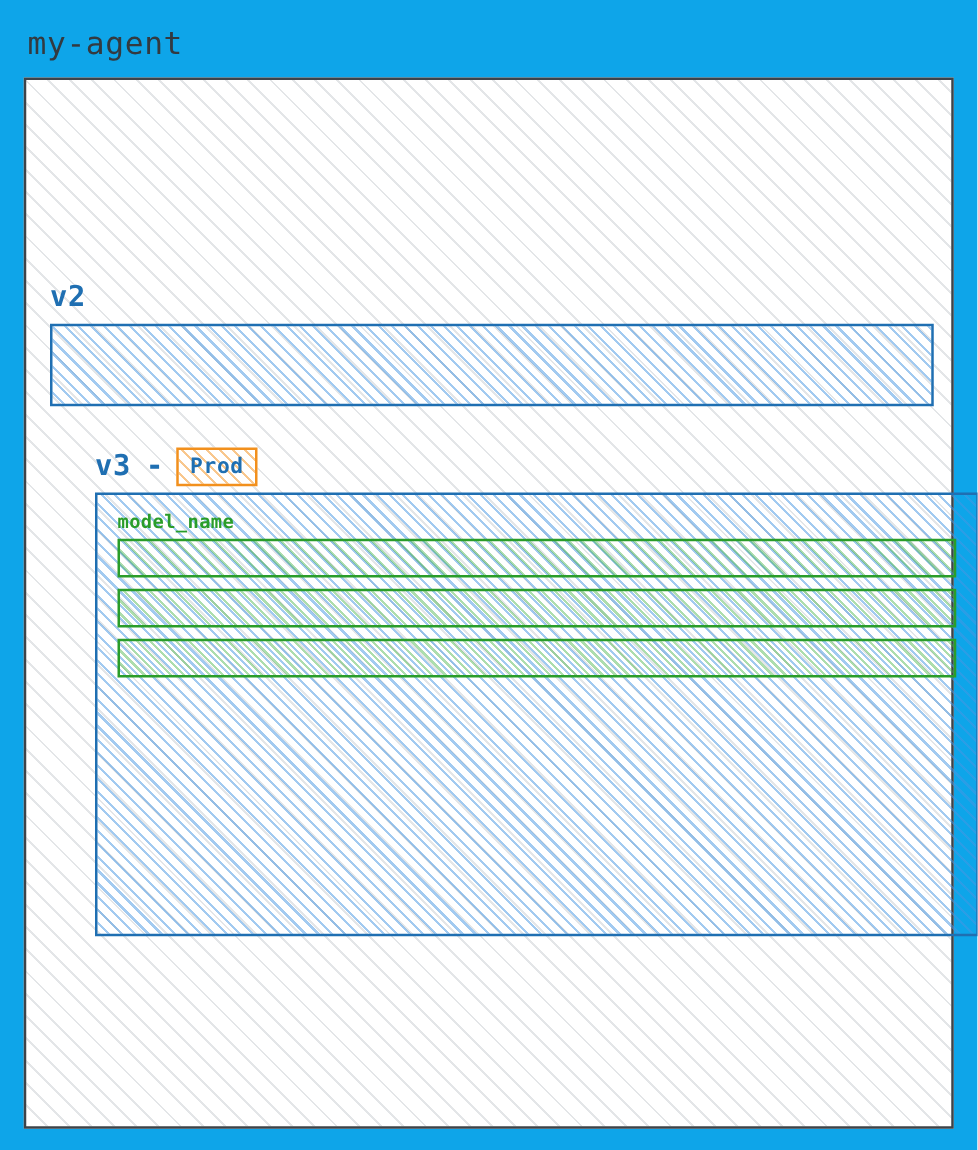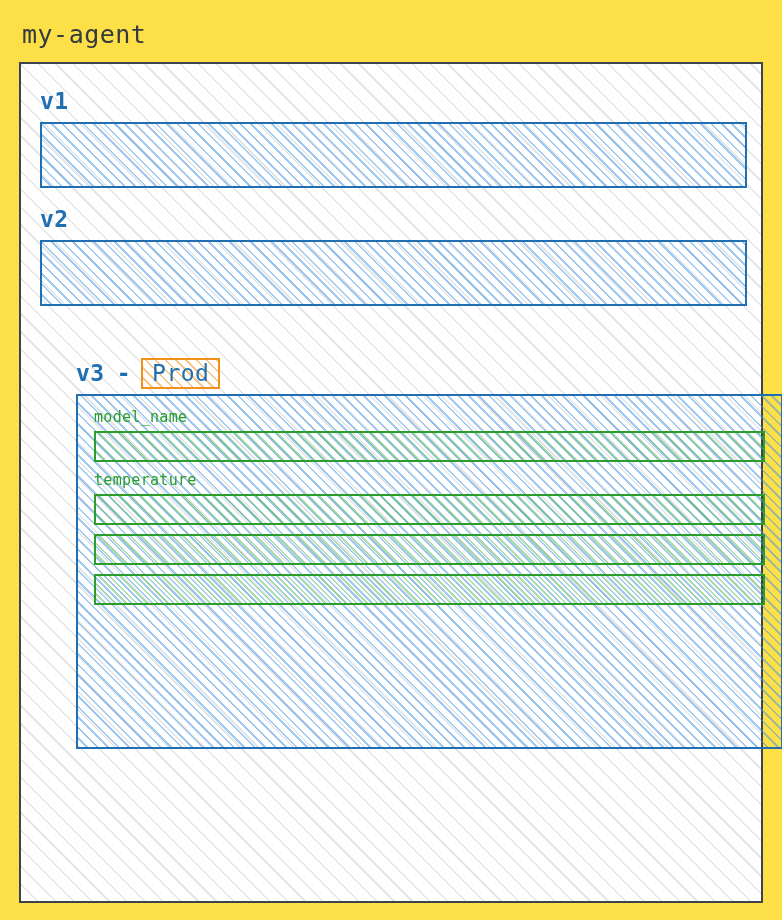--- a/index.html
+++ b/index.html
@@ -9,21 +9,21 @@
     height: 920px;
     background: #ffffff;
     font-family: "DejaVu Sans Mono", monospace;
     overflow: hidden;
   }
 
   #canvas {
     position: relative;
     width: 782px;
     height: 920px;
-    background: #fde047;
+    background: #0ea5e9;
   }
 
   
   #agent-title {
     position: absolute;
     left: 22px;
     top: 20px;
     font-family: "DejaVu Sans Mono", monospace;
     font-size: 25px;
     font-weight: 400;
@@ -77,22 +77,22 @@
   
   .prod-badge {
     display: inline-flex;
     align-items: center;
     justify-content: center;
     height: 31px;
     padding: 0 9px;
     border: 2.2px solid #f2901d;
     color: #1f6fb2;
     font-family: "DejaVu Sans Mono", monospace;
-    font-size: 23px;
-    font-weight: 400;
+    font-size: 17px;
+    font-weight: 700;
     line-height: 1;
     background-color: #ffffff;
     background-image: repeating-linear-gradient(
         45deg,
         rgba(242,144,29,0.00) 0px,
         rgba(242,144,29,0.00) 5.5px,
         rgba(242,144,29,0.50) 5.5px,
         rgba(242,144,29,0.50) 7.2px
     );
   }
@@ -114,21 +114,21 @@
 
   .version-box.empty { height: 66px; }
   .version-box.v3body { height: 355px; padding: 12px 16px 0 16px; }
 
   
   .field-block { position: relative; margin-bottom: 9px; }
 
   .field-label {
     font-family: "DejaVu Sans Mono", monospace;
     font-size: 15px;
-    font-weight: 400;
+    font-weight: 700;
     color: #2a9d2a;
     letter-spacing: 0.3px;
     white-space: nowrap;
     margin-bottom: 5px;
     line-height: 18px;
   }
 
   .field-box {
     width: 671px;
     height: 31px;
@@ -145,52 +145,42 @@
 </style>
 </head>
 <body>
 
 <div id="canvas">
 
   <div id="agent-title">my-agent</div>
 
   <div id="agent-container">
 
-    <div class="version-group" style="top:22px;">
-      <div class="version-label">
-        <span class="vname">v1</span>
-      </div>
-      <div class="version-box empty"></div>
-    </div>
 
-    <div class="version-group" style="top:140px;">
+    <div class="version-group" style="top:159px;">
       <div class="version-label">
         <span class="vname">v2</span>
       </div>
       <div class="version-box empty"></div>
     </div>
 
     <div class="version-group" style="top:294px;padding-left:36px;">
       <div class="version-label">
         <span class="vname">v3</span>
         <span class="sep">-</span>
         <span class="prod-badge">Prod</span>
       </div>
 
       <div class="version-box v3body">
 
         <div class="field-block">
           <div class="field-label">model_name</div>
           <div class="field-box"></div>
         </div>
 
-        <div class="field-block">
-          <div class="field-label">temperature</div>
-          <div class="field-box"></div>
-        </div>
 
         <div class="field-block">
           <div class="field-box"></div>
         </div>
 
         <div class="field-block">
           <div class="field-box"></div>
         </div>
 
       </div>

